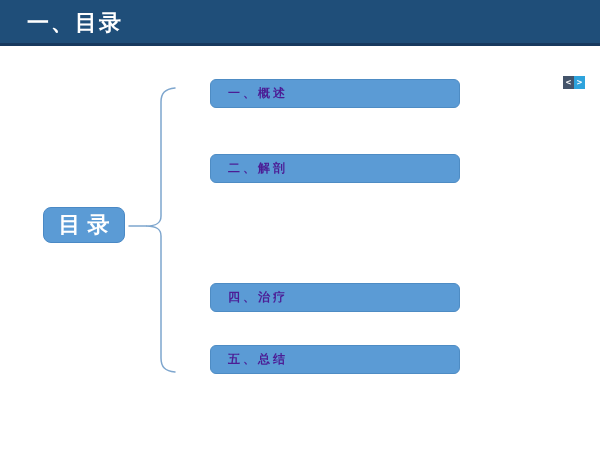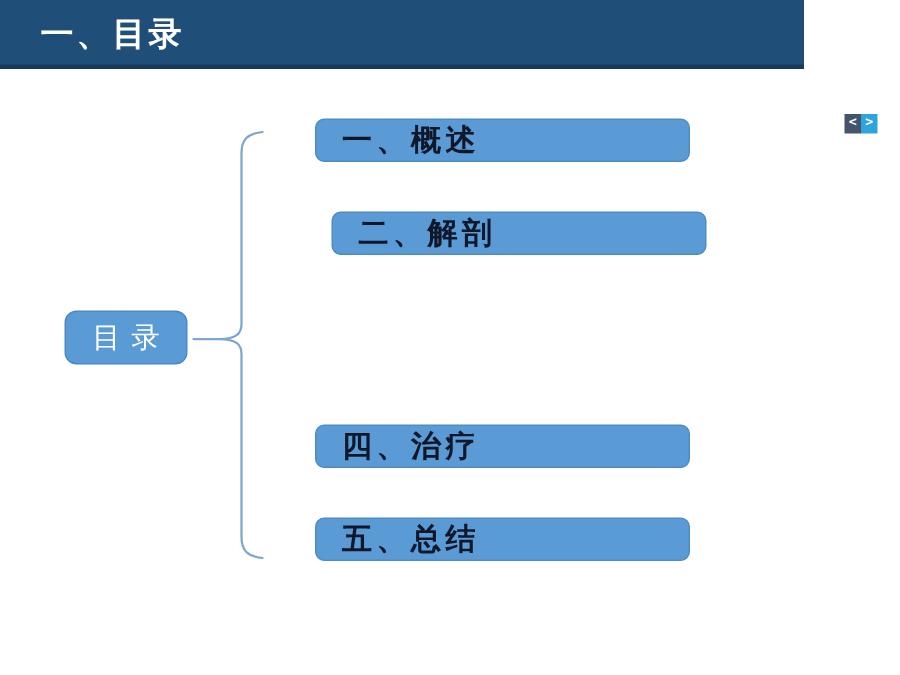--- a/index.html
+++ b/index.html
@@ -6,21 +6,21 @@
   .slide{
     position:relative;
     width:600px;height:450px;
     background:#ffffff;
     overflow:hidden;
     font-family:"Liberation Serif","DejaVu Serif",serif;
   }
   
   .slide-header{
     position:absolute;left:0;top:0;
-    width:536px;height:43px;
+    width:600px;height:43px;
     background:#1F4E79;
     border-bottom:3px solid #17395E;
   }
   .slide-header h1{
     margin:0;
     padding:10px 0 0 27px;
     font-size:22px;
     font-weight:bold;
     color:#ffffff;
     letter-spacing:2px;
@@ -50,22 +50,22 @@
     width:82px;height:36px;
     background:#5B9BD5;
     border:1px solid #4A89C5;
     border-radius:8px;
     box-sizing:border-box;
     display:flex;align-items:center;justify-content:center;
     cursor:default;
   }
   .root-box span{
     color:#ffffff;
-    font-size:19px;
-    font-weight:normal;
+    font-size:22px;
+    font-weight:bold;
     letter-spacing:7px;
     padding-left:7px; 
   }
   
   .brace{
     position:absolute;left:125px;top:80px;
     width:60px;height:300px;
   }
   
   .bar{
@@ -73,28 +73,28 @@
     width:250px;height:29px;
     background:#5B9BD5;
     border:1px solid #4E8CC4;
     border-radius:6px;
     box-sizing:border-box;
     display:flex;align-items:center;
     padding-left:17px;
     cursor:default;
   }
   .bar span{
-    color:#0f172a;
-    font-size:20px;
+    color:#4c1d95;
+    font-size:12px;
     font-weight:bold;
     letter-spacing:3px;
     white-space:nowrap;
   }
   .bar.b1{top:79px;}
-  .bar.b2{top:141px;margin-left:11px;}
+  .bar.b2{top:154px;}
   .bar.b3{top:215px;}
   .bar.b4{top:283px;}
   .bar.b5{top:345px;}
 </style>
 </head>
 <body>
 
 <div class="slide">
 
   <header class="slide-header">

